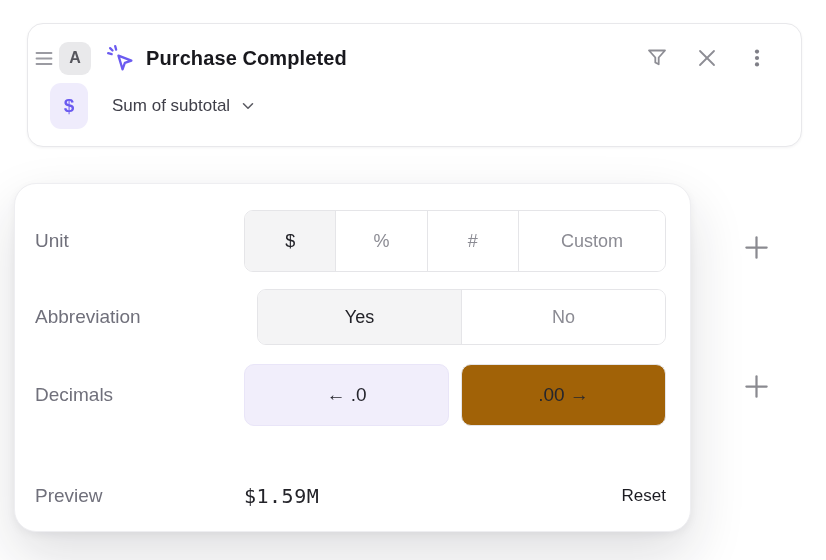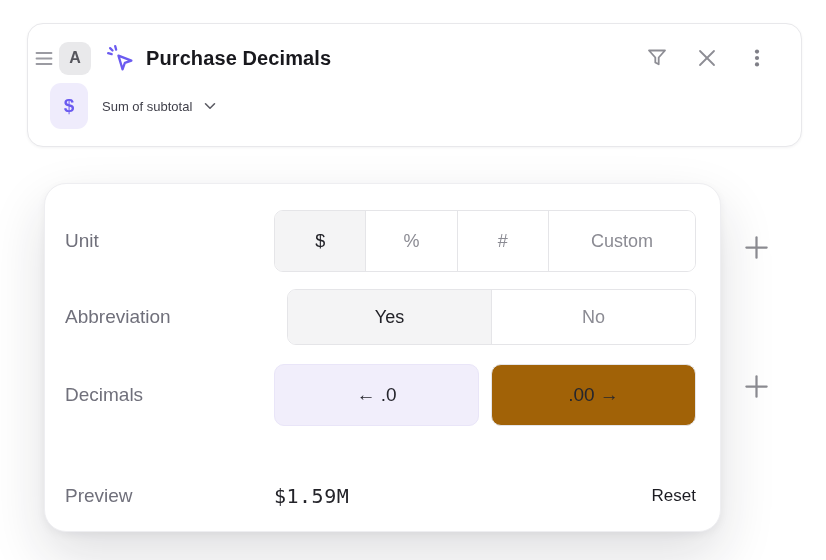--- a/index.html
+++ b/index.html
@@ -25,26 +25,26 @@
   .click-icon{margin-left:15px;display:flex;align-items:center;}
   .mc-title{margin-left:11px;font-size:20px;font-weight:600;color:#18181d;letter-spacing:.1px;}
   .mc-actions{margin-left:auto;display:flex;align-items:center;gap:22px;}
   .icon-btn{width:28px;height:28px;display:flex;align-items:center;justify-content:center;cursor:pointer;border-radius:6px;}
   .mc-row2{display:flex;align-items:center;margin:7px 30px 0 22px;}
   .unit-badge{
     width:38px;height:46px;background:#efecfc;border-radius:11px;
     display:flex;align-items:center;justify-content:center;
     font-size:19px;font-weight:600;color:#6b5bf0;
   }
-  .measure-label{margin-left:14px;font-size:13px;color:#3f3f49;}
+  .measure-label{margin-left:24px;font-size:17px;color:#3f3f49;}
   .measure-chevron{margin-left:9px;display:flex;align-items:center;cursor:pointer;}
 
   
   .popover{
-    position:absolute;left:44px;top:183px;width:677px;height:349px;
+    position:absolute;left:14px;top:183px;width:677px;height:349px;
     background:#fff;border:1px solid #eeeef1;border-radius:22px;
     box-shadow:0 24px 55px rgba(25,25,40,0.14), 0 3px 8px rgba(25,25,40,0.05);
     box-sizing:border-box;
     padding:26px 24px 0 20px;
   }
   .p-row{display:flex;align-items:center;}
   .p-label{flex:0 0 209px;font-size:19px;color:#70707b;}
   .p-control{flex:1;min-width:0;}
 
   .seg{
@@ -98,21 +98,21 @@
     </span>
     <span class="row-badge">A</span>
     <span class="click-icon">
       <svg width="29" height="29" viewBox="0 0 24 24" fill="none" stroke="#6b5bf0" stroke-width="1.9" stroke-linecap="round" stroke-linejoin="round">
         <path d="M10.3 9.6 L21 13.7 L15.6 15.6 L13.7 21 Z"></path>
         <line x1="7.6" y1="1.8" x2="8.4" y2="4.7"></line>
         <line x1="1.8" y1="7.6" x2="4.7" y2="8.4"></line>
         <line x1="3.4" y1="3.4" x2="5.4" y2="5.4"></line>
       </svg>
     </span>
-    <span class="mc-title">Purchase Decimals</span>
+    <span class="mc-title">Purchase Completed</span>
     <span class="mc-actions">
       <span class="icon-btn">
         <svg width="24" height="24" viewBox="0 0 24 24" fill="none" stroke="#8d8d94" stroke-width="1.8" stroke-linejoin="round">
           <path d="M4 4.5 h16 l-6.3 7 v6.8 l-3.4 -1.8 v-5 Z"></path>
         </svg>
       </span>
       <span class="icon-btn">
         <svg width="24" height="24" viewBox="0 0 24 24" fill="none" stroke="#8d8d94" stroke-width="1.8" stroke-linecap="round">
           <line x1="5" y1="5" x2="19" y2="19"></line>
             <line x1="19" y1="5" x2="5" y2="19"></line>

